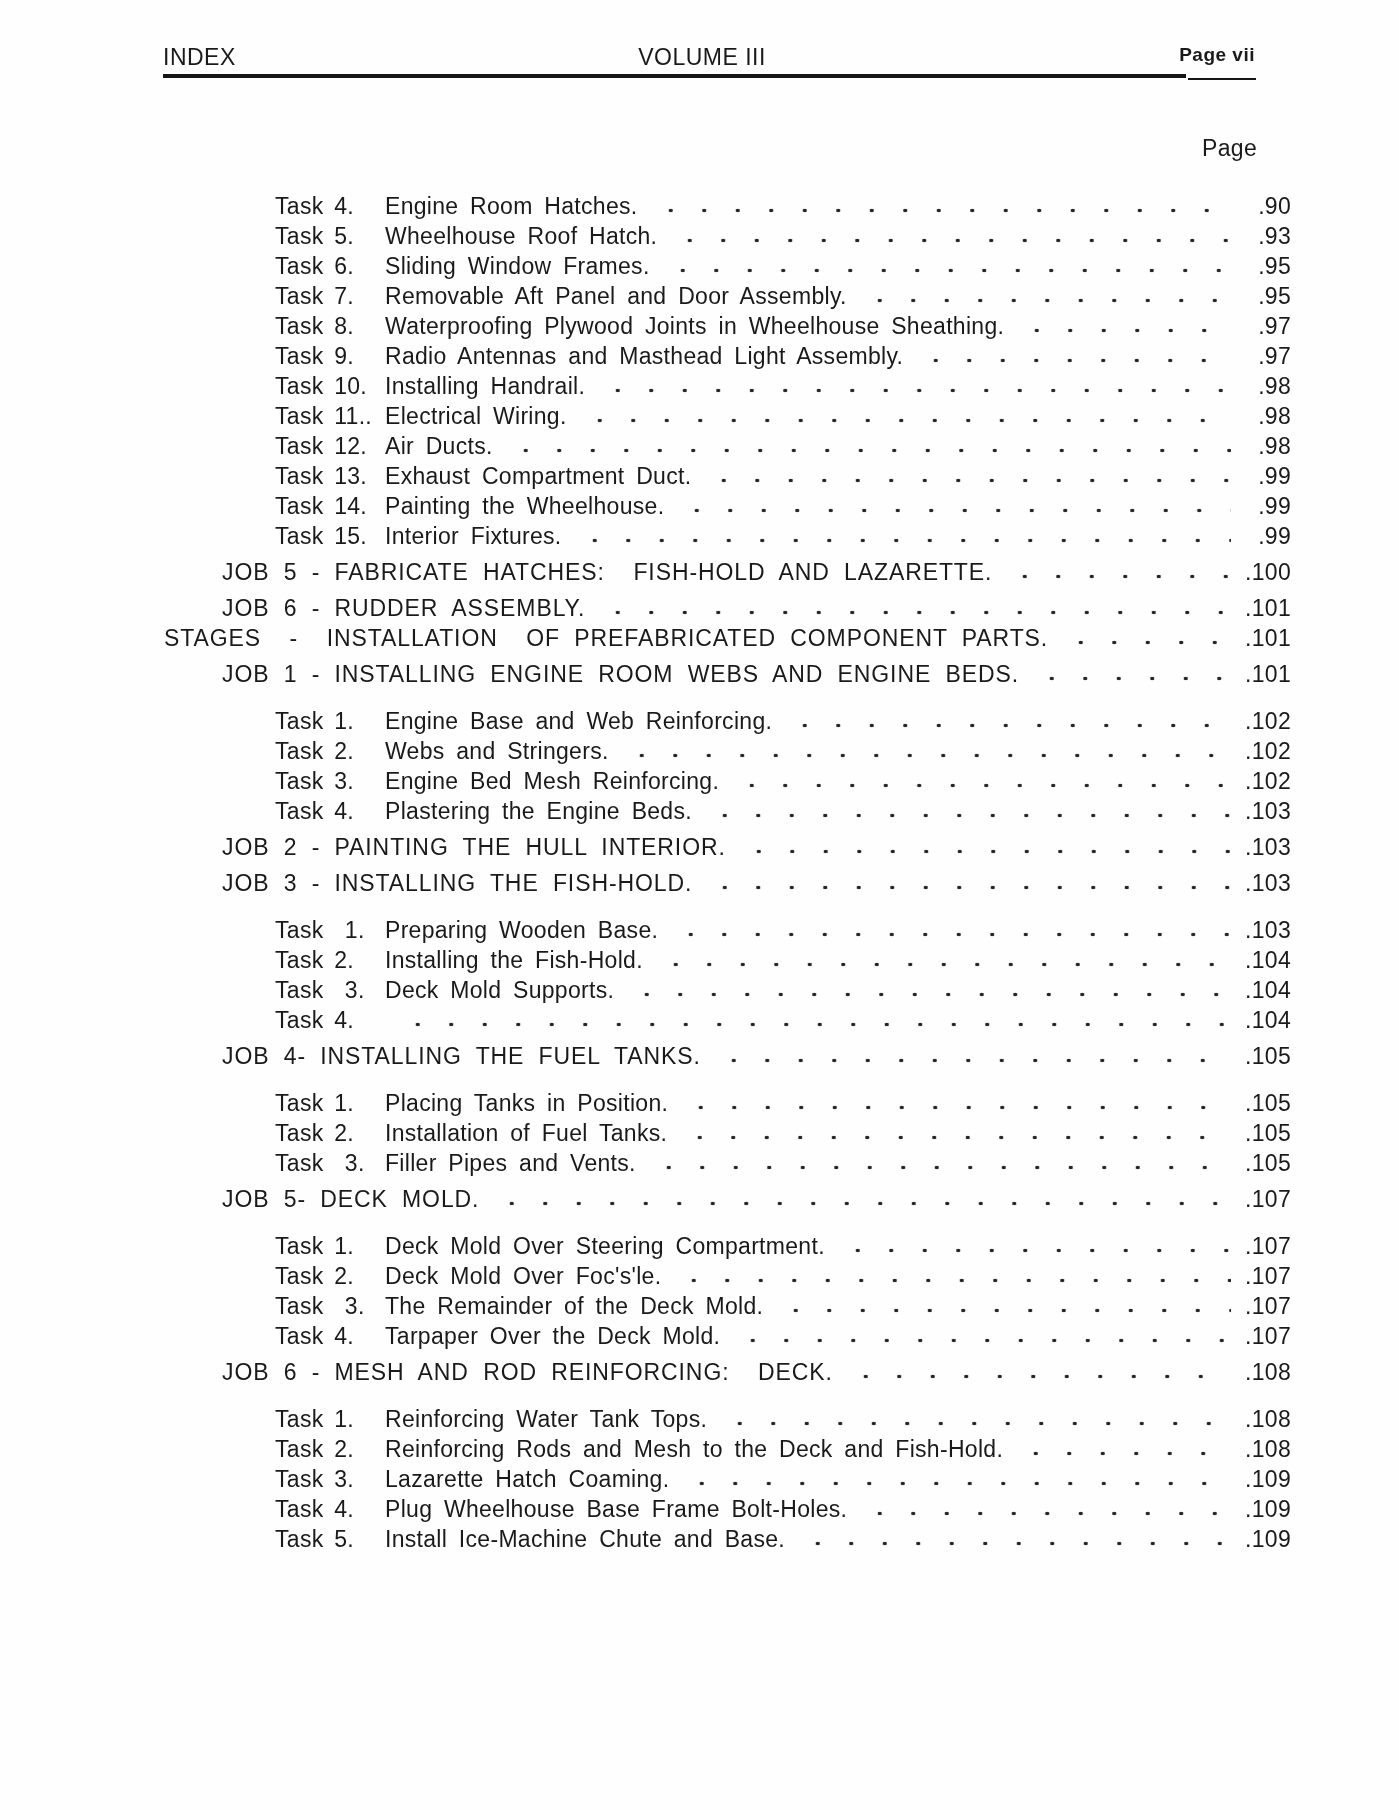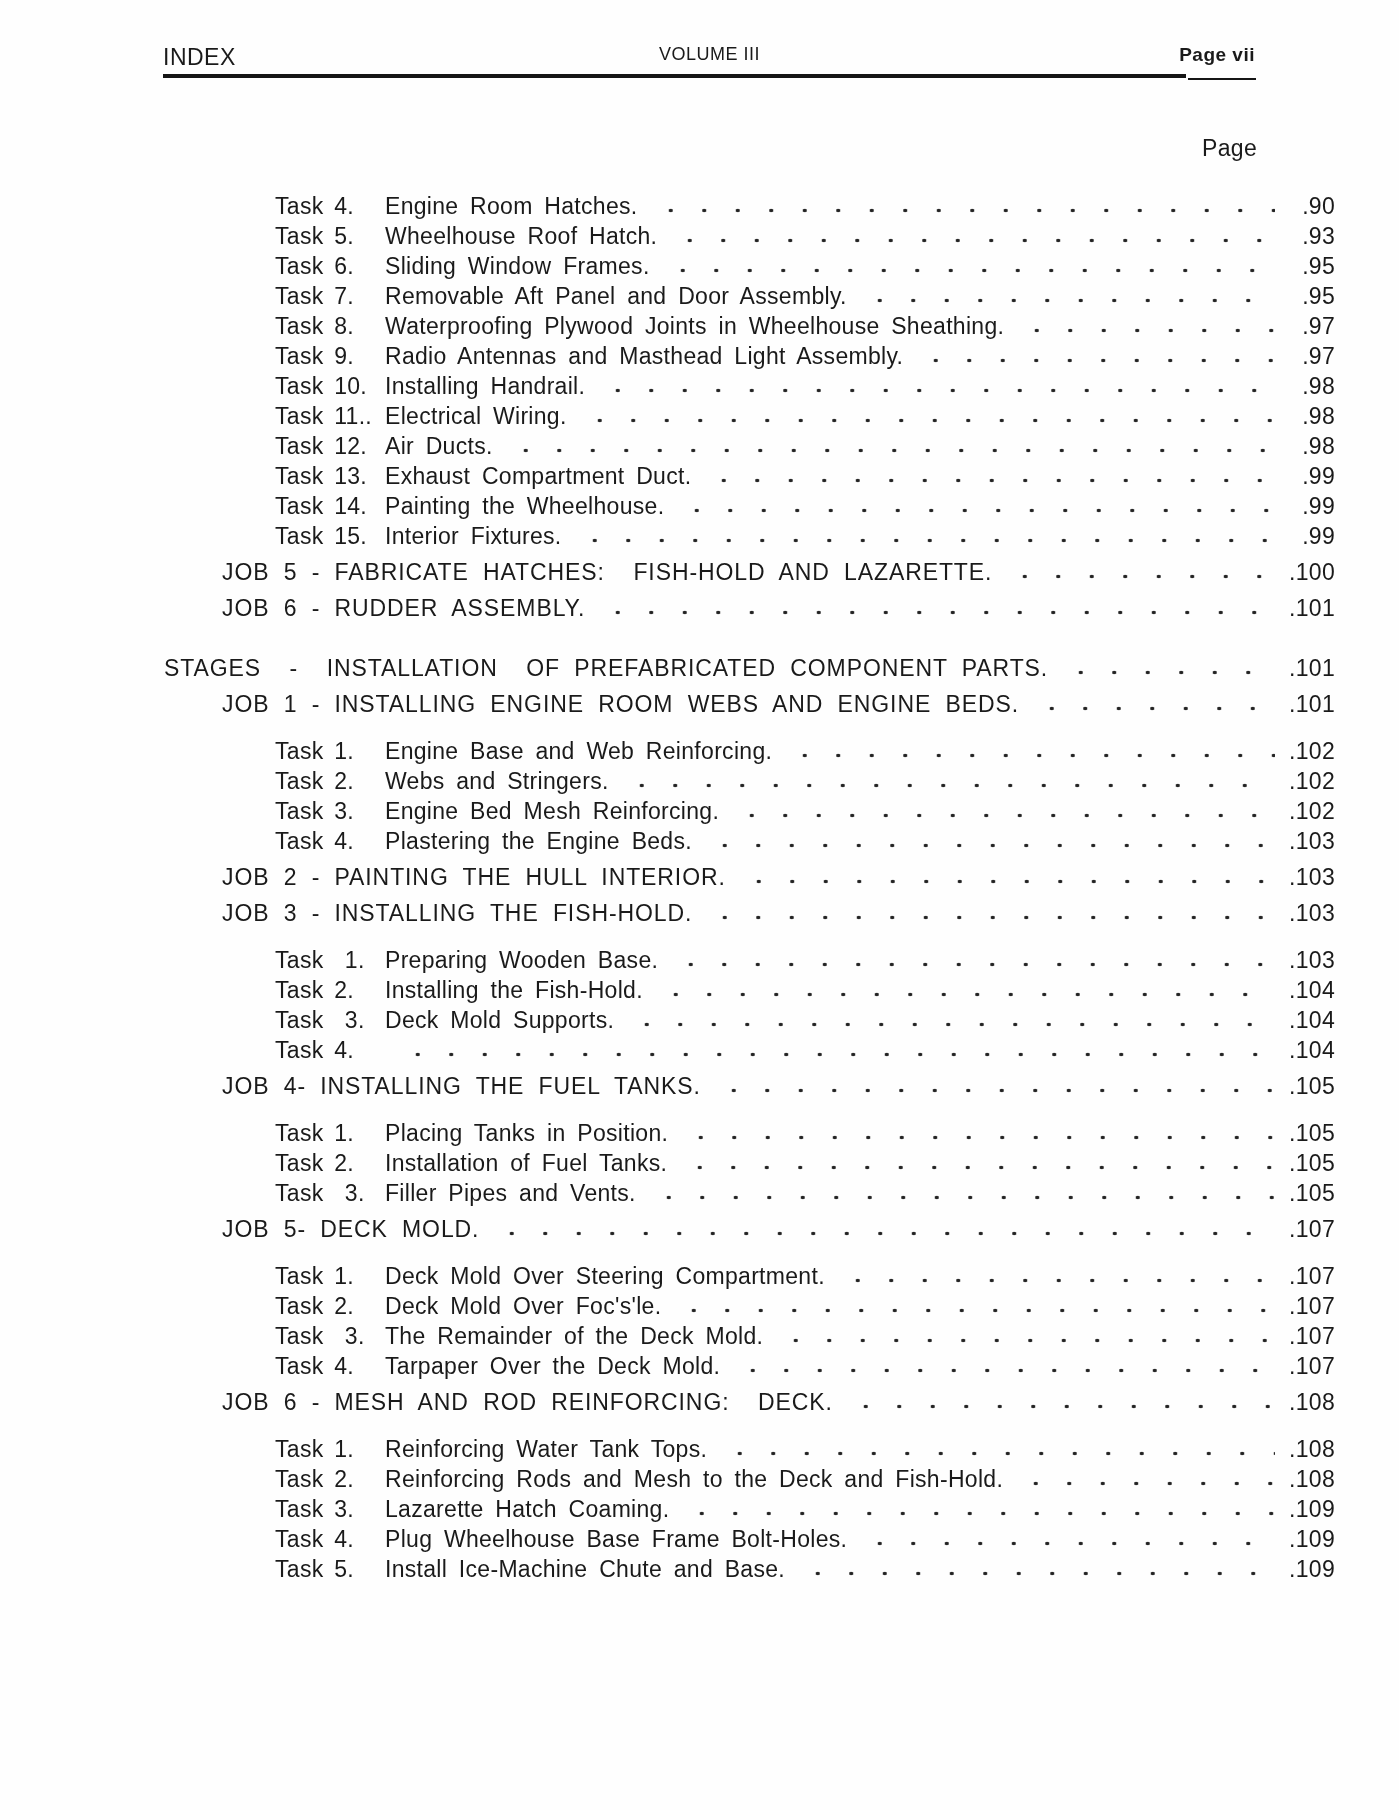--- a/index.html
+++ b/index.html
@@ -8,40 +8,40 @@
     background:#ffffff;
     position:relative;
     font-family:"Liberation Sans", sans-serif;
     color:#1a1a1a;
     overflow:hidden;
   }
   .sheet { position:absolute; inset:0; background:#fefefe; }
 
   
   .hdr-left  { position:absolute; left:163px; top:44px; font-size:23px; letter-spacing:.5px; }
-  .hdr-center{ position:absolute; left:50%; transform:translateX(-48%); top:44px; font-size:18px; letter-spacing:.5px;margin-left:8px; }
+  .hdr-center{ position:absolute; left:50%; transform:translateX(-48%); top:44px; font-size:23px; letter-spacing:.5px; }
   .hdr-right { position:absolute; right:144px; top:44px; font-size:19px; letter-spacing:.5px;font-weight:bold; }
   .hdr-rule      { position:absolute; left:163px; width:1023px; top:74px; height:4px; background:#151515; }
   .hdr-rule-right{ position:absolute; left:1188px; width:68px;  top:78px; height:2px; background:#151515; }
 
   .page-col-label { position:absolute; right:142px; top:135px; font-size:23px; letter-spacing:.3px; }
 
   
   .toc {
     position:absolute; top:191px; left:0; width:1399px;
     display:flex; flex-direction:column;
   }
   .row {
     display:flex; align-items:flex-start;
     height:30px; line-height:30px; font-size:23px;
-    padding-right:64px;
+    padding-right:108px;
   }
   .row.task  { padding-left:275px; }
   .row.job   { padding-left:222px; margin-top:6px; }
-  .row.stage { padding-left:164px; margin-top:30px; }
+  .row.stage { padding-left:164px; }
   .row.task.after-head { margin-top:17px; }
 
   .lbl   { flex:none; width:110px; white-space:pre; word-spacing:4px; letter-spacing:.3px; }
   .ttl   { flex:none; white-space:pre; word-spacing:5px; letter-spacing:.3px; }
   .job .ttl, .stage .ttl { word-spacing:7px; letter-spacing:.9px; }
   .leader {
     flex:1 1 auto; align-self:stretch;
     margin:0 10px 0 14px;
     background-image:radial-gradient(circle, #242424 1.7px, transparent 2.1px);
     background-size:33.5px 5px;

